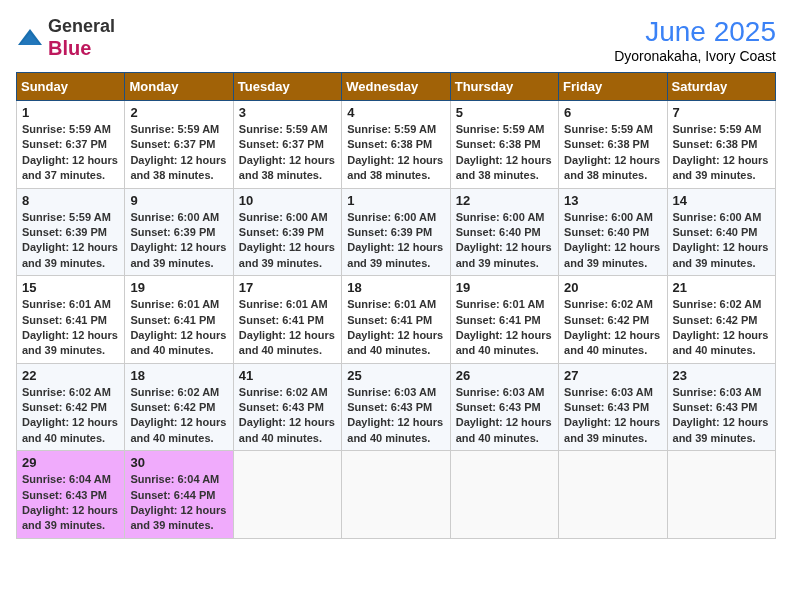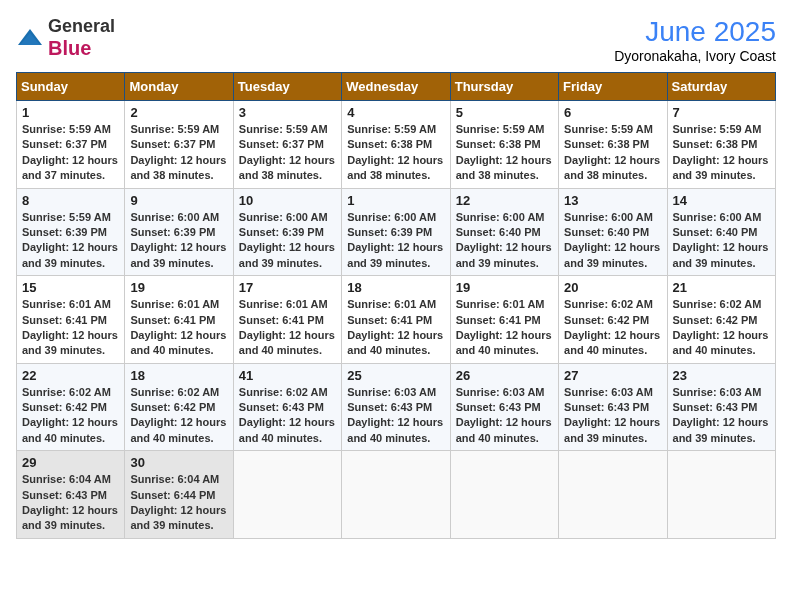--- a/index.html
+++ b/index.html
@@ -82,21 +82,21 @@
     }
     .day-info {
       color: #333;
       line-height: 1.4;
       font-weight: bold;
     }
     .empty-cell {
       background: #f9f9f9 !important;
     }
     .calendar tbody tr:last-child td {
-      background: #e5e5e5;
+      background: #f0abfc;
     }
   </style>
 </head>
 <body>
 
 <div class="header-area">
   <div class="logo">
     <svg class="logo-icon" viewBox="0 0 28 22" xmlns="http://www.w3.org/2000/svg">
       <polygon points="14,2 26,18 2,18" fill="#1a6faf"></polygon>
       <polygon points="14,6 24,18 4,18" fill="#2a80c8" opacity="0.5"></polygon>

